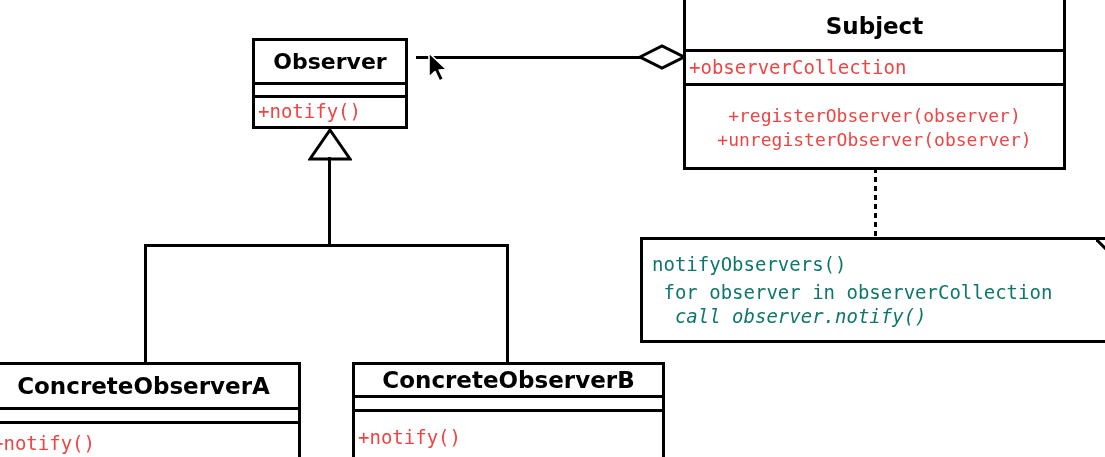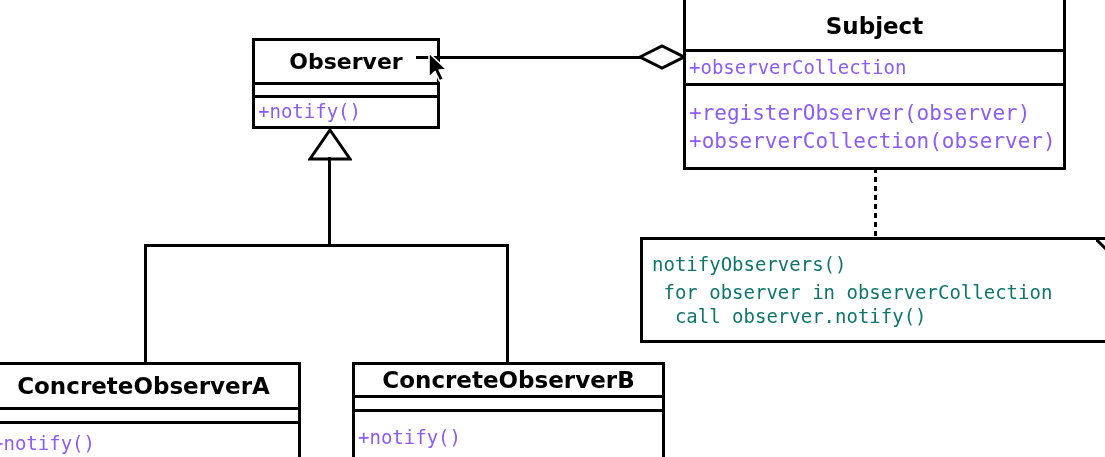--- a/index.html
+++ b/index.html
@@ -32,46 +32,46 @@
     color: #000000;
     white-space: nowrap;
     display: flex;
     align-items: center;
     justify-content: center;
   }
   .uml-class .compartment {
     border-top: 3px solid #000000;
     box-sizing: border-box;
     font-family: "DejaVu Sans Mono", monospace;
-    color: #8b5cf6;
+    color: #ef4444;
     padding: 0 3px;
     display: flex;
     flex-direction: column;
     justify-content: center;
   }
   .uml-class .compartment .member {
     white-space: nowrap;
     line-height: 1.33;
   }
   .compartment.empty { }
 
   
   #observer-class {
-    left: 252px; top: 38px; width: 188px; height: 91px;
+    left: 252px; top: 38px; width: 156px; height: 91px;
   }
   #observer-class .cls-name { height: 41px; font-size: 22px; }
   #observer-class .attrs { height: 13px; }
   #observer-class .ops { flex: 1; font-size: 19px; }
 
   #subject-class {
     left: 683px; top: -8px; width: 383px; height: 178px;
   }
   #subject-class .cls-name { height: 46px; font-size: 23px; padding-top: 8px;}
   #subject-class .attrs { height: 34px; font-size: 19px; }
-  #subject-class .ops { flex: 1; font-size: 21px; padding-top: 2px; }
+  #subject-class .ops { flex: 1; font-size: 18px; padding-top: 2px; text-align: center; }
 
   #concrete-a-class {
     left: -14px; top: 362px; width: 315px; height: 105px;
   }
   #concrete-a-class .cls-name { height: 42px; font-size: 23px; }
   #concrete-a-class .attrs { height: 14px; }
   #concrete-a-class .ops { flex: 1; font-size: 19px; }
 
   #concrete-b-class {
     left: 352px; top: 362px; width: 313px; height: 105px;
@@ -167,21 +167,21 @@
     </div>
   </div>
 
   <div class="uml-class" id="subject-class">
     <div class="cls-name">Subject</div>
     <div class="compartment attrs">
       <div class="member">+observerCollection</div>
     </div>
     <div class="compartment ops">
       <div class="member">+registerObserver(observer)</div>
-      <div class="member">+observerCollection(observer)</div>
+      <div class="member">+unregisterObserver(observer)</div>
     </div>
   </div>
 
   <div class="uml-class" id="concrete-a-class">
     <div class="cls-name">ConcreteObserverA</div>
     <div class="compartment attrs empty"></div>
     <div class="compartment ops">
       <div class="member">+notify()</div>
     </div>
   </div>
@@ -216,21 +216,21 @@
 
   <div class="line v" style="left:506px; top:244px; height:120px;"></div>
 
   <div class="dotted-v" style="left:874px; top:168px; height:72px;"></div>
 
   <div id="note-box">
     <div class="note-body"></div>
     <div class="note-fold-diag"></div>
     <div class="note-text">notifyObservers()</div>
     <div class="note-text" style="top:42px;"> for observer in observerCollection</div>
-    <div class="note-text" style="top:66px;">  call observer.notify()</div>
+    <div class="note-text" style="top:66px;font-style:italic;">  call observer.notify()</div>
   </div>
 
   <div id="mouse-cursor">
     <svg width="22" height="34" viewBox="0 0 22 34">
       <polygon points="1,1 1,25 7,19.5 11.5,29 15.5,27 11.2,18 18.5,17.5" fill="#000000" stroke="#ffffff" stroke-width="1.6" stroke-linejoin="round"></polygon>
     </svg>
   </div>
 
 </div>
 

